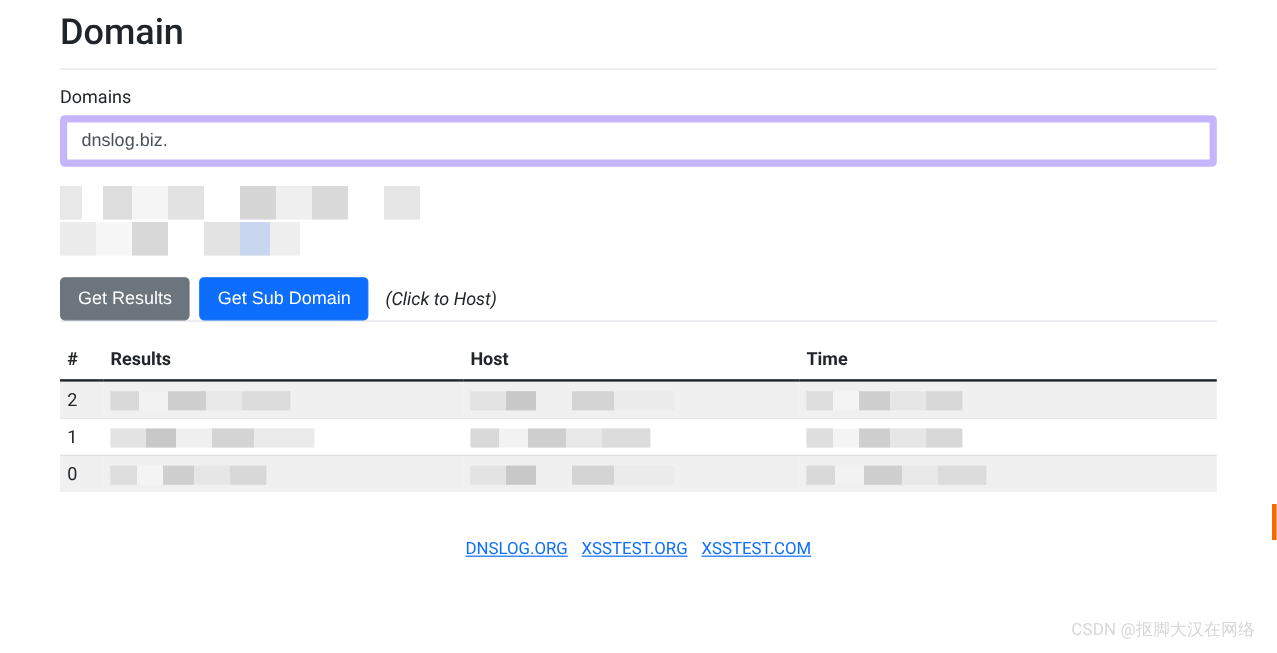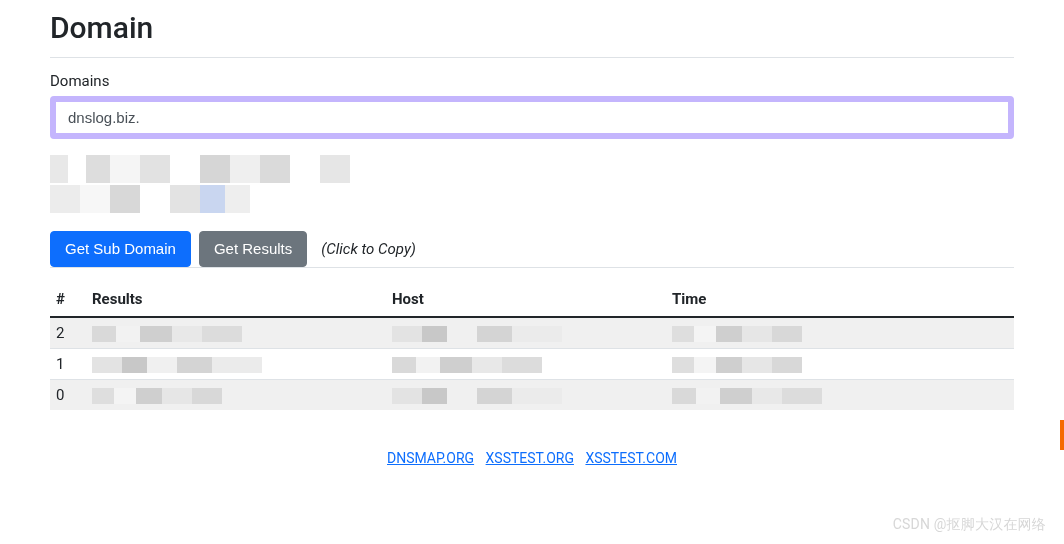--- a/index.html
+++ b/index.html
@@ -156,23 +156,23 @@
 <div class="container">
   <h2 class="section-title">Domain</h2>
   <hr class="title-rule">
 
   <label class="form-label">Domains</label>
   <input class="form-input" type="text" value="dnslog.biz." style="">
 
   <div class="pixel-block"></div>
 
   <div class="btn-row">
+    <button class="btn btn-secondary">Get Results</button>
     <button class="btn btn-primary">Get Sub Domain</button>
-    <button class="btn btn-secondary">Get Results</button>
-    <span class="hint">(Click to Copy)</span>
+    <span class="hint">(Click to Host)</span>
   </div>
 
   <hr class="title-rule">
 
   <table class="results">
     <thead>
       <tr>
         <th class="col-num">#</th>
         <th class="col-record">Results</th>
         <th class="col-host">Host</th>
@@ -195,20 +195,20 @@
       <tr>
         <td>0</td>
         <td><span class="redact r3"></span></td>
         <td><span class="redact r2"></span></td>
         <td><span class="redact r1"></span></td>
       </tr>
     </tbody>
   </table>
 
   <div class="footer">
-    <a href="#">DNSMAP.ORG</a>
+    <a href="#">DNSLOG.ORG</a>
     <a href="#">XSSTEST.ORG</a>
     <a href="#">XSSTEST.COM</a>
   </div>
 </div>
 
 <div class="orange-edge"></div>
 <div class="watermark">CSDN @抠脚大汉在网络</div>
 
 </body></html>

